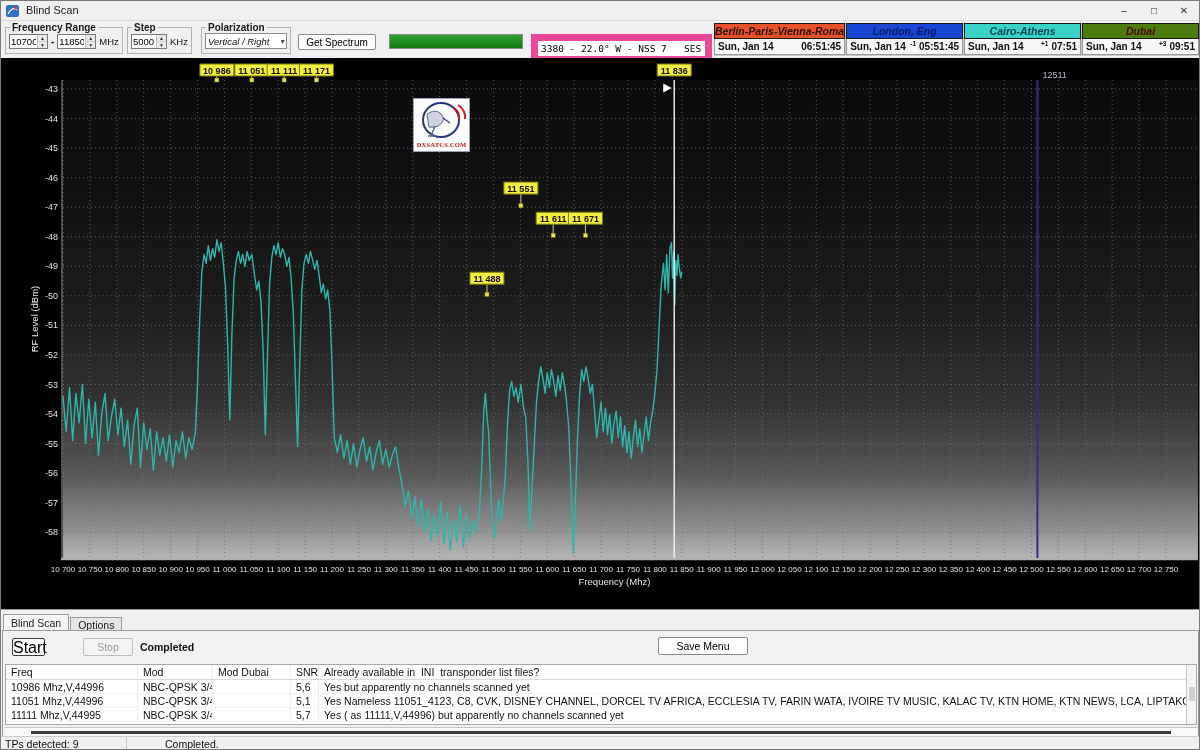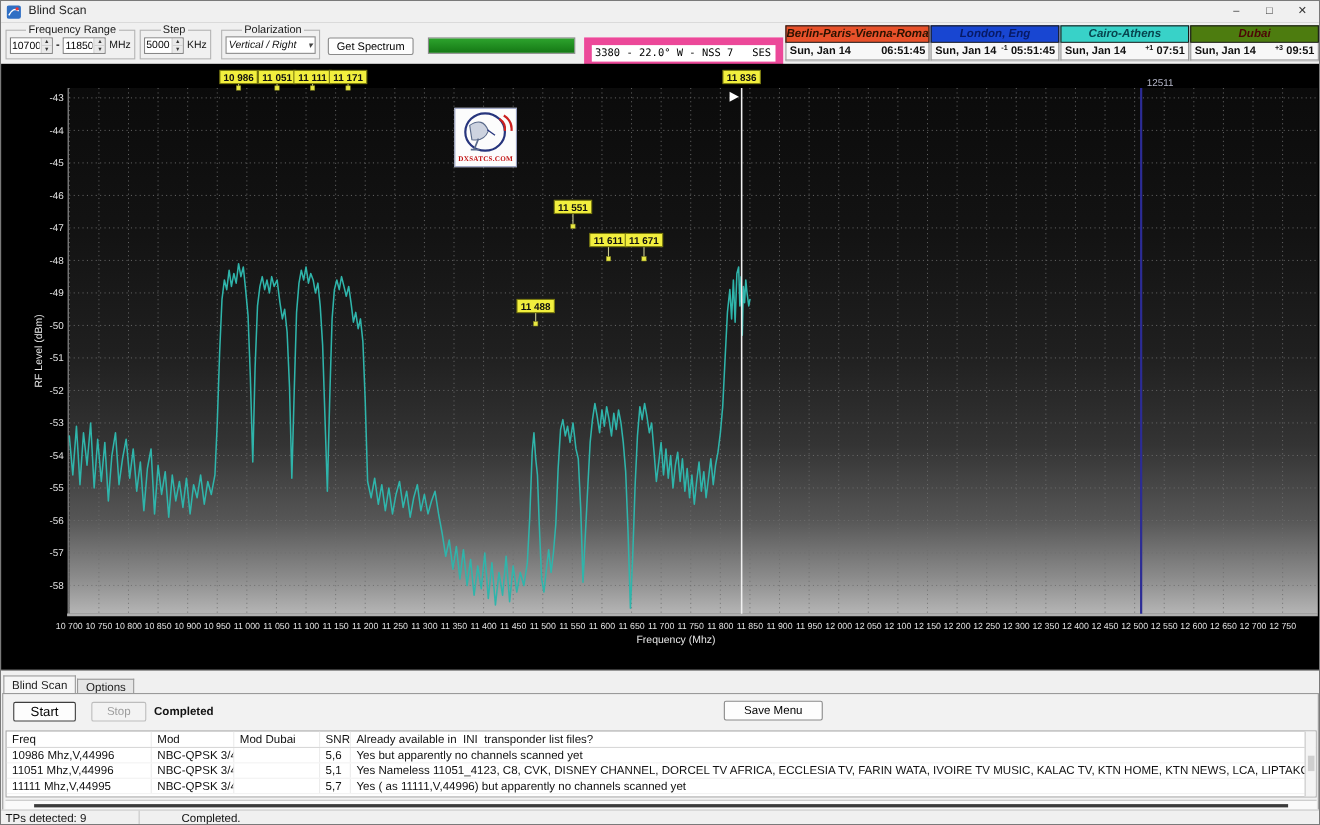--- a/index.html
+++ b/index.html
@@ -10,21 +10,21 @@
   
   .titlebar{position:absolute;top:0;left:0;width:100%;height:20px;background:#f0f0f0;
             border-bottom:1px solid #dadada;}
   .appicon{position:absolute;left:5px;top:3px;width:14px;height:14px;}
   .title{position:absolute;left:25px;top:3px;font-size:11px;color:#222;}
   .winbtns{position:absolute;right:0;top:0;height:20px;display:flex;}
   .winbtn{width:30px;height:20px;text-align:center;line-height:19px;font-size:10px;color:#333;}
   
   .toolbar{position:absolute;top:20px;left:0;width:1200px;height:37px;background:#f0f0f0;}
   .grp{position:absolute;margin:0;padding:0;border:1px solid #b4b4b4;background:#f0f0f0;}
-  .grp legend{font-size:10px;padding:0 2px;margin-left:18px;color:#1a1a1a;}
+  .grp legend{font-size:10px;padding:0 2px;margin-left:4px;color:#1a1a1a;font-weight:bold;}
   .grp .row{display:flex;align-items:center;gap:3px;padding:0 3px;height:16px;}
   .spinbox{display:flex;border:1px solid #7a7a7a;background:#fff;height:15px;}
   .spinbox input{width:27px;border:0;outline:none;font-size:9.5px;padding:0 1px;font-family:inherit;}
   .spinbox .arr{width:10px;display:flex;flex-direction:column;border-left:1px solid #c2c2c2;}
   .spinbox .arr span{flex:1;font-size:5px;line-height:6px;text-align:center;background:#e9e9e9;color:#333;}
   .spinbox .arr span:first-child{border-bottom:1px solid #cfcfcf;}
   .unit{font-size:9.5px;}
   .dash{font-size:10px;font-weight:bold;}
   .dropdown{display:flex;align-items:center;justify-content:space-between;width:82px;height:16px;
             border:1px solid #8a8a8a;background:#fff;font-size:9.5px;padding:0 2px;font-style:italic;}
@@ -52,21 +52,21 @@
         border:1px solid #98a0c0;display:flex;flex-direction:column;align-items:center;}
   .logo-caption{color:#c11212;font-family:"Liberation Serif",serif;font-weight:bold;font-size:6.5px;
         letter-spacing:.2px;line-height:8px;}
   
   .bottom{position:absolute;top:608px;left:0;width:1200px;height:142px;background:#f0f0f0;border-top:1px solid #989898;}
   .tabs{position:absolute;top:4px;left:2px;display:flex;align-items:flex-end;}
   .tab{padding:1px 7px;font-size:10.5px;border:1px solid #9a9a9a;border-bottom:none;background:#e6e6e6;
        margin-right:1px;height:14px;line-height:12px;color:#222;}
   .tab.active{background:#f6f6f6;height:17px;line-height:15px;}
   .tabpage{position:absolute;top:20px;left:1px;width:1197px;height:114px;border:1px solid #9a9a9a;background:#f2f2f2;}
-  #start-btn{left:9px;top:7px;width:57px;height:18px;border:1.5px solid #3f3f3f;font-size:12px;}
+  #start-btn{left:9px;top:7px;width:33px;height:18px;border:1.5px solid #3f3f3f;font-size:16px;}
   #stop-btn{left:80px;top:7px;width:50px;height:18px;border:1px solid #bdbdbd;color:#9c9c9c;background:#f3f3f3;font-size:10.5px;}
   #completed-label{position:absolute;left:137px;top:10px;font-weight:bold;font-size:10.5px;}
   #save-menu{left:655px;top:6px;width:90px;height:18px;font-size:10.5px;}
   .tbl{position:absolute;left:2px;top:33px;width:1192px;height:61px;background:#fff;border:1px solid #a8a8a8;overflow:hidden;}
   .tr{display:grid;grid-template-columns:132px 75px 78px 28px 1fr;height:14px;line-height:14px;font-size:10.5px;}
   .tr.head{height:15px;line-height:15px;border-bottom:1px solid #d8d8d8;}
   .td{padding-left:5px;border-right:1px solid #ececec;overflow:hidden;white-space:pre;}
   .tr:not(.head){border-bottom:1px solid #f2f2f2;}
   .vscroll{position:absolute;right:0;top:0;width:10px;height:59px;border-left:1px solid #c8c8c8;background:#f4f4f4;}
   .vscroll .vthumb{position:absolute;left:2px;top:22px;width:6px;height:14px;background:#cfcfcf;}

